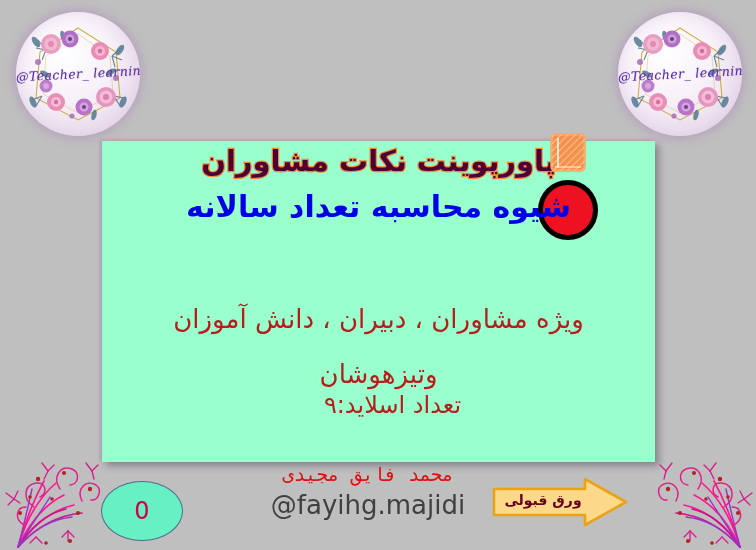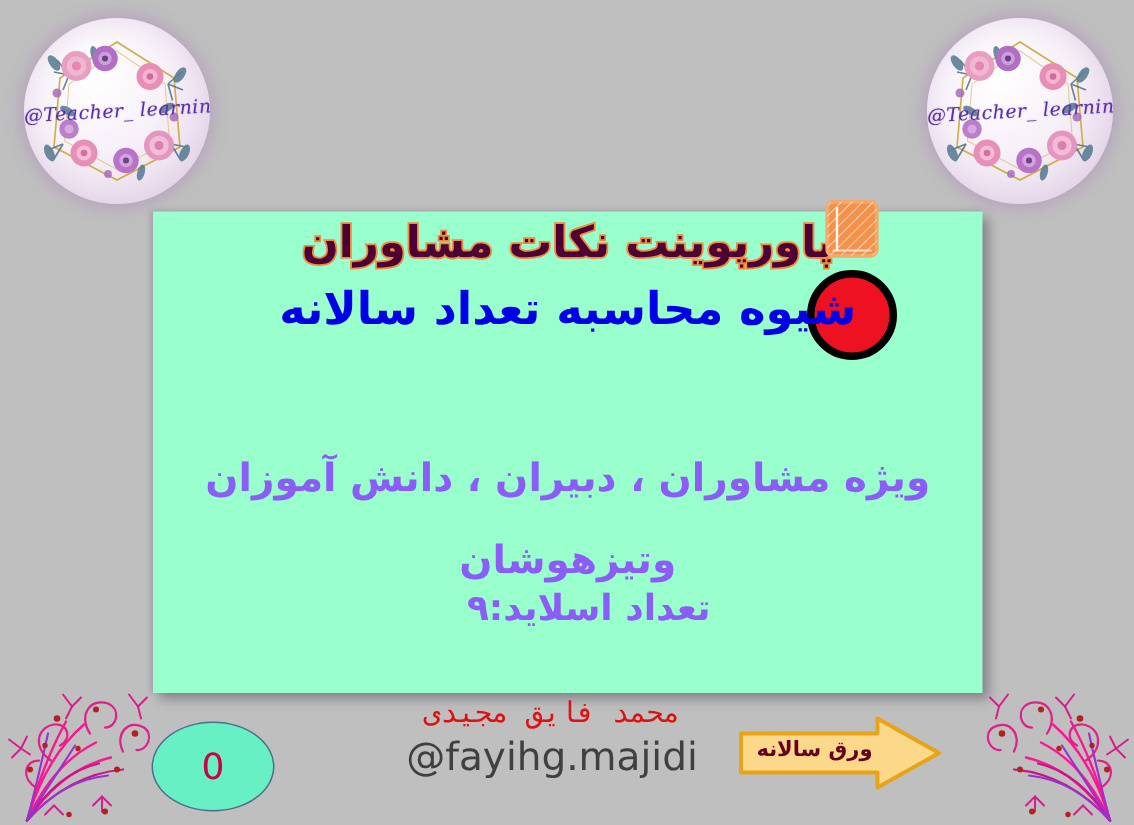--- a/index.html
+++ b/index.html
@@ -92,22 +92,22 @@
     font-size: 30px;
     font-weight: bold;
     color: #0000e6;
     letter-spacing: -0.5px;
   }
   .blue-1 { top: 48px; }
   .blue-2 { top: 102px; }
 
   .red-line {
     font-size: 26px;
-    font-weight: bold;
-    color: #8b5cf6;
+    font-weight: normal;
+    color: #b91c1c;
   }
   .red-1 { top: 163px; }
   .red-2 { top: 218px; }
   .red-3 { top: 250px; font-size: 24px; margin-left: 28px; }
 
   
   .book-icon {
     position: absolute;
     left: 447px;
     top: -9px;
@@ -359,21 +359,21 @@
 
   <div class="author-block">
     <div class="author-name">محمد فایق مجیدی</div>
     <div class="author-handle">@fayihg.majidi</div>
   </div>
 
   <div class="arrow-button">
     <svg viewBox="0 0 136 50" width="136" height="50">
       <polygon points="2,12 93,12 93,2 134,25 93,48 93,38 2,38" fill="#fcd98a" stroke="#e8a317" stroke-width="2.6" stroke-linejoin="round"></polygon>
     </svg>
-    <div class="arrow-label">ورق سالانه</div>
+    <div class="arrow-label">ورق قبولی</div>
   </div>
 
   <svg class="firework fw-left" viewBox="0 0 104 96">
     <g fill="none" stroke-linecap="round">
       <g stroke="#ff1493" stroke-width="1.6">
         <path d="M16 92 C 30 62, 46 48, 62 40"></path>
         <path d="M16 92 C 26 58, 40 40, 54 28"></path>
         <path d="M16 92 C 34 66, 54 54, 72 50"></path>
         <path d="M16 92 C 24 64, 32 44, 42 26"></path>
       </g>

